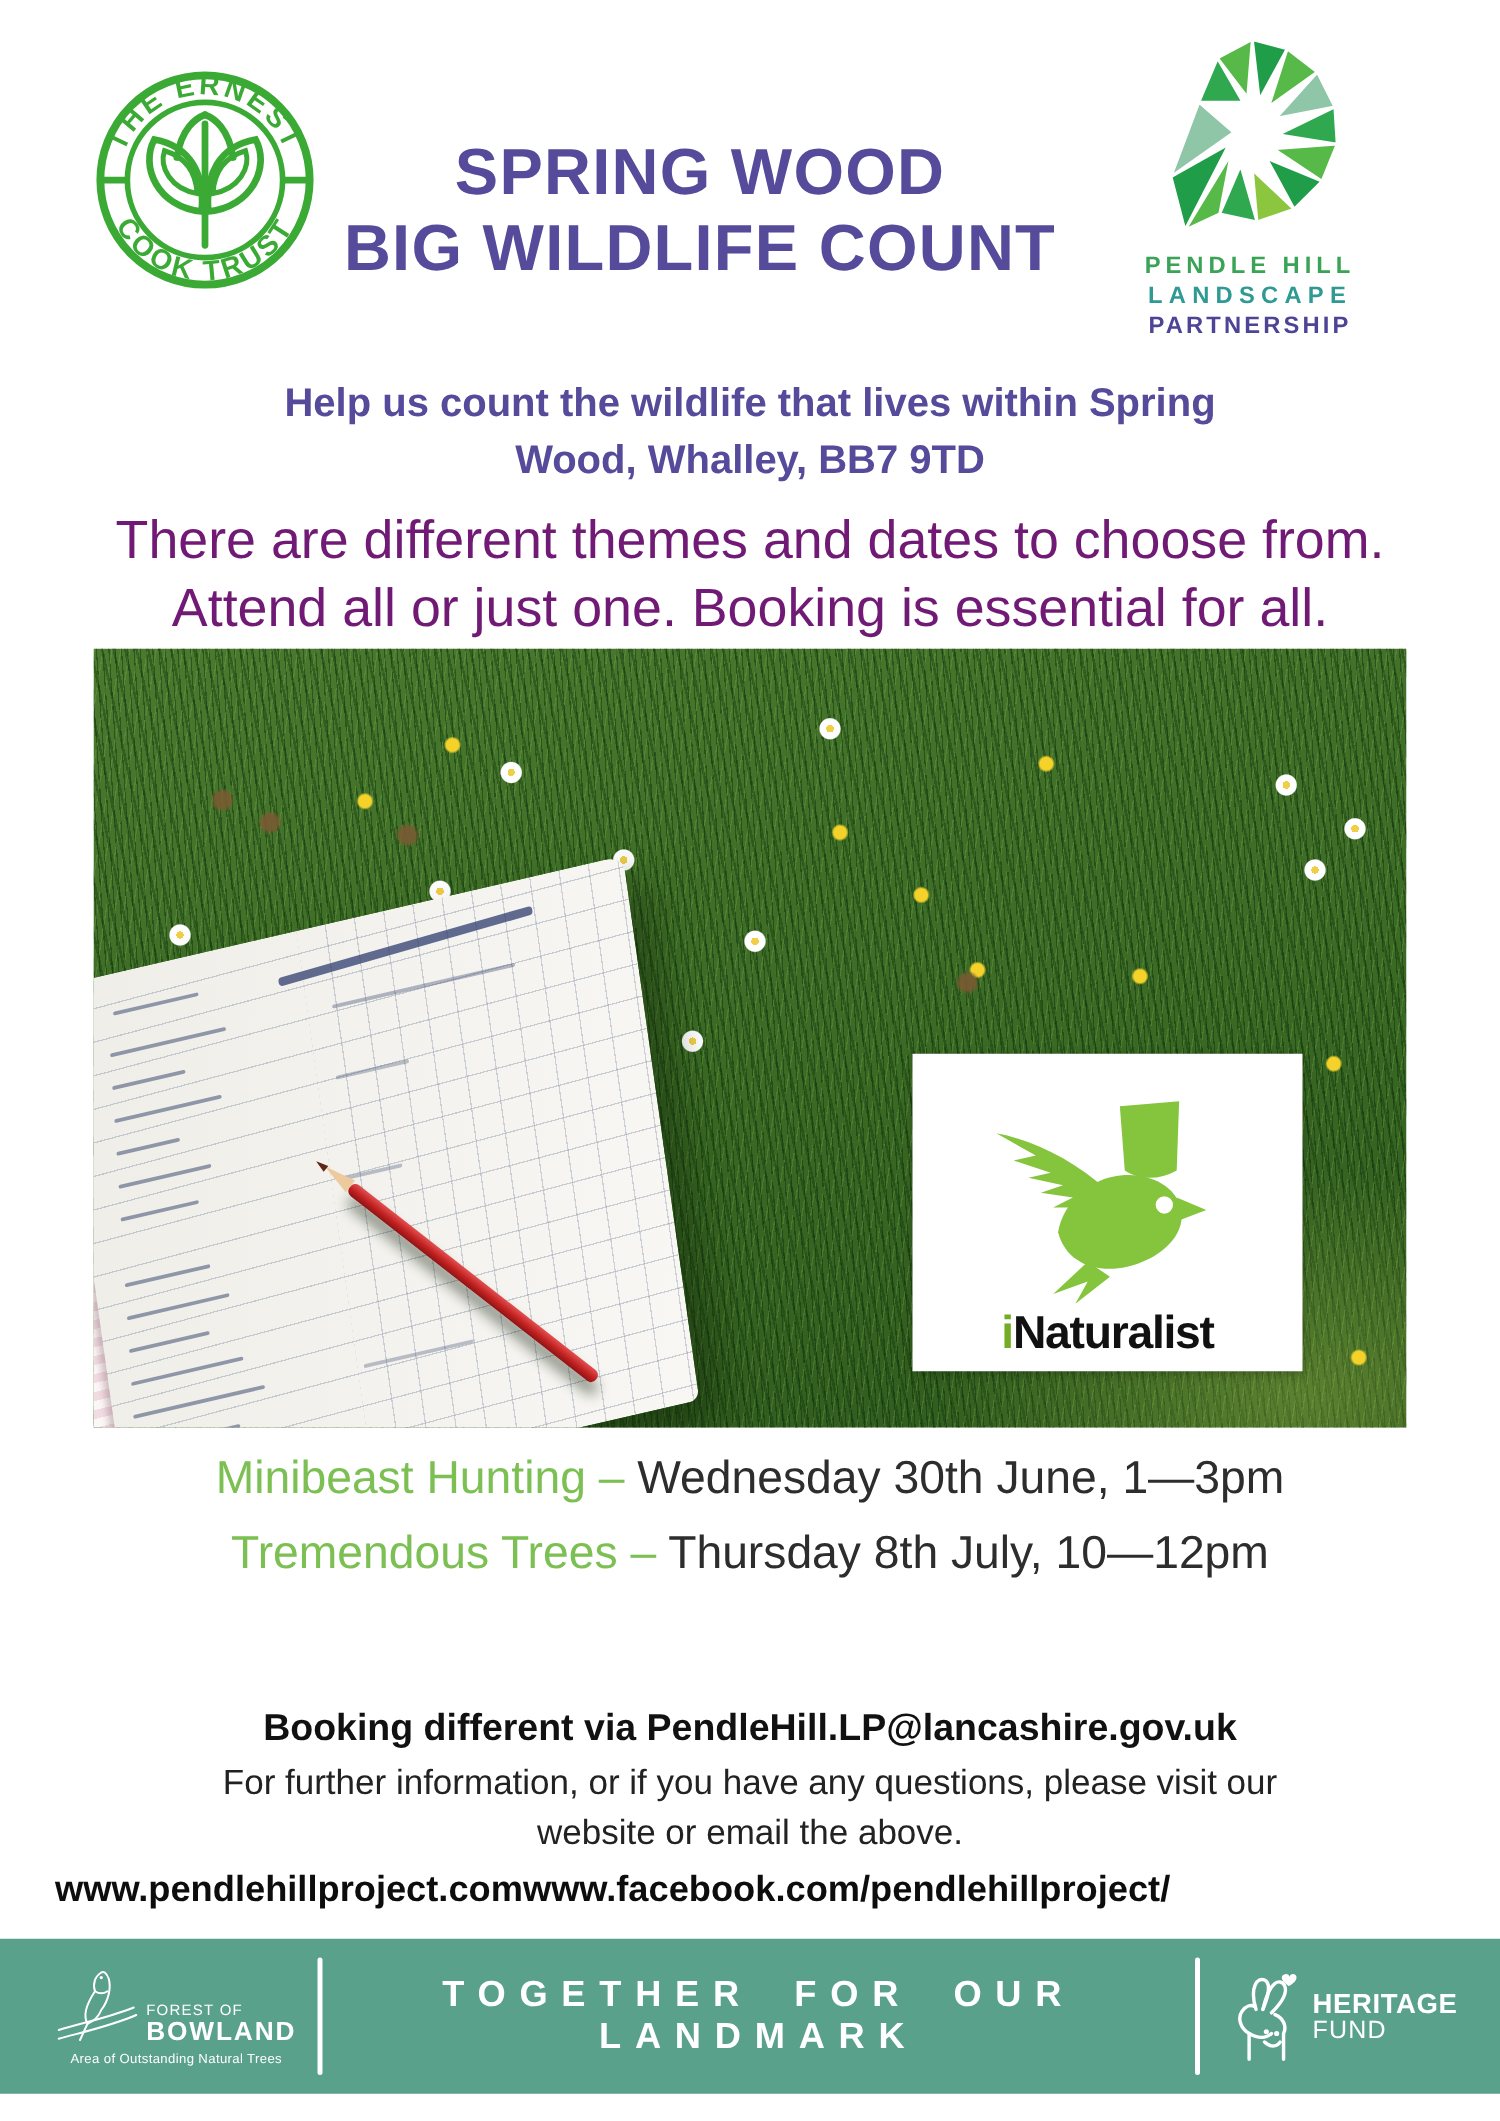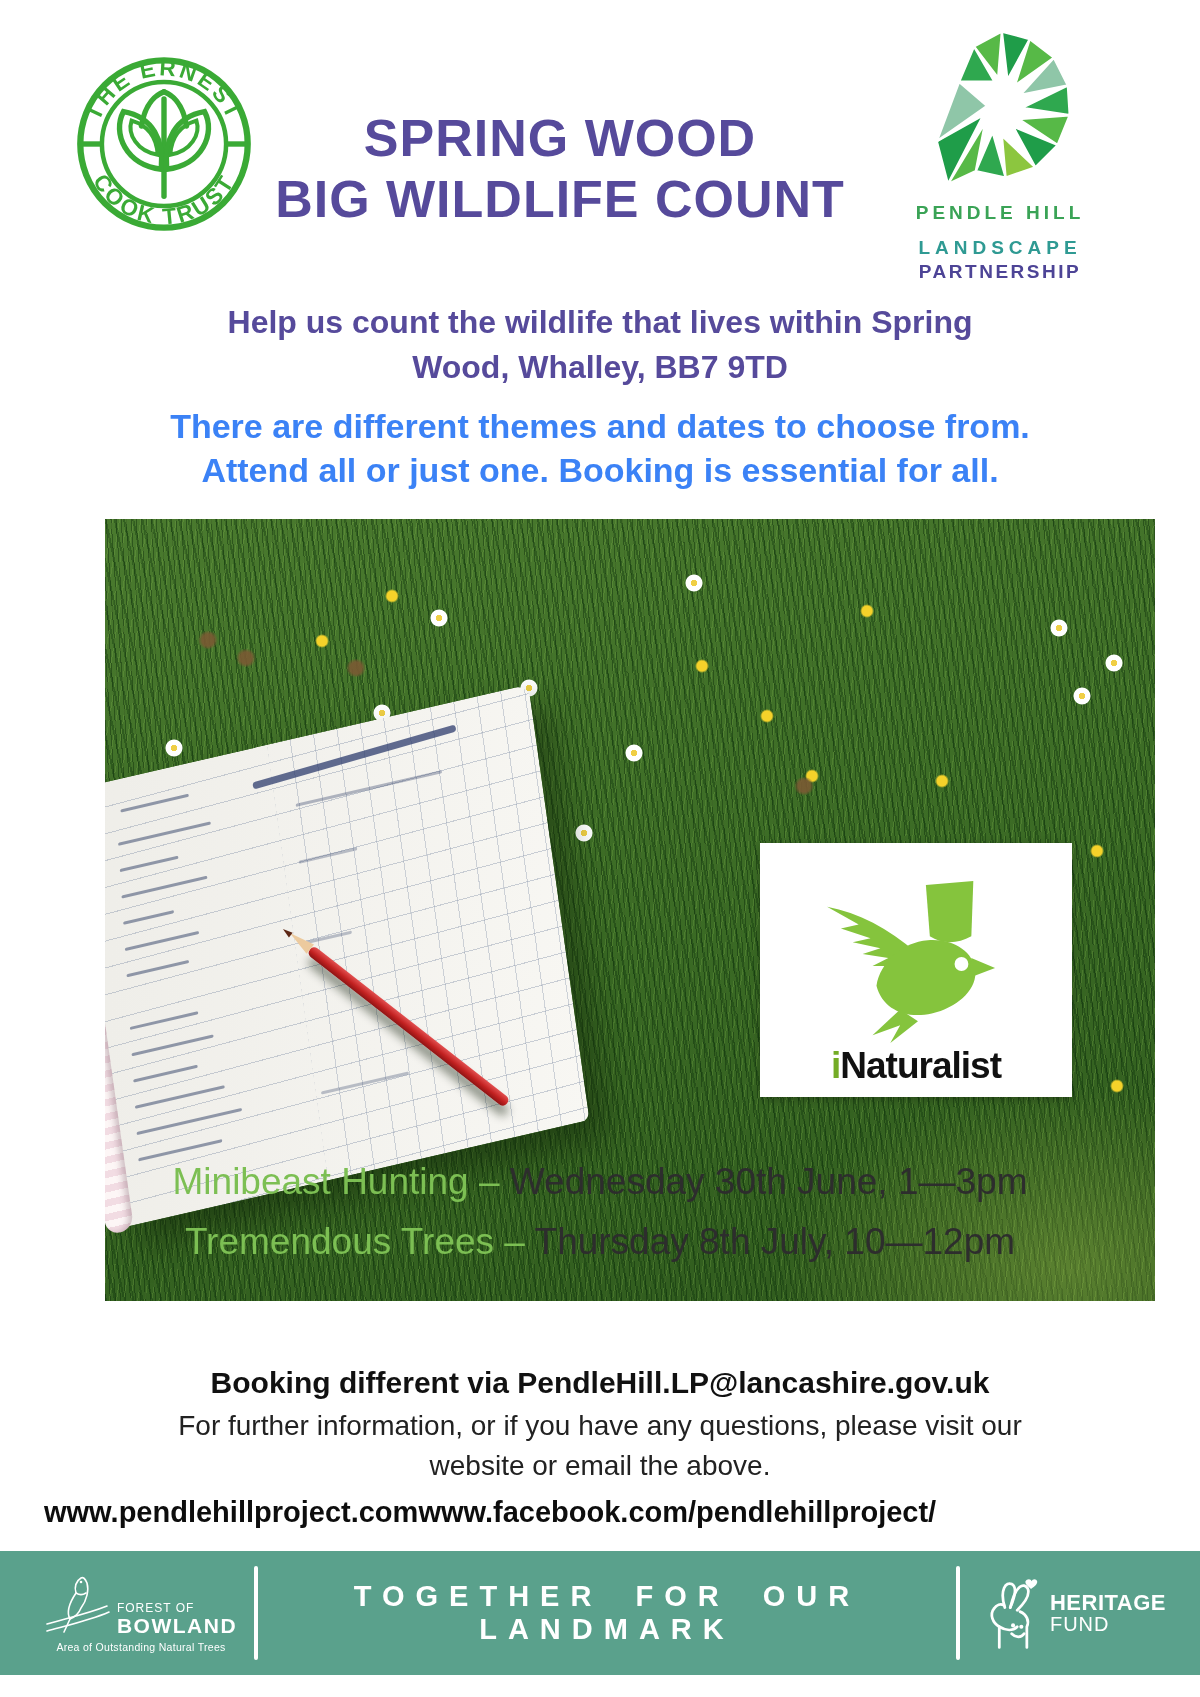--- a/index.html
+++ b/index.html
@@ -11,43 +11,42 @@
 
   
   .ect-logo{left:74px;top:52px;width:180px;height:184px;}
   .title{
     left:220px;top:108px;width:680px;text-align:center;
     color:#564a9b;font-weight:bold;font-size:52px;line-height:1.17;letter-spacing:1px;
   }
   .pendle{left:890px;top:26px;width:220px;text-align:center;}
   .pendle-hill-svg{width:178px;height:172px;margin:0 auto;display:block;}
   .pendle-l1{color:#3aa356;font-size:19px;letter-spacing:4px;font-weight:bold;margin-top:4px;}
-  .pendle-l2{color:#2f9a93;font-size:19px;letter-spacing:5px;font-weight:bold;margin-top:13px;}
+  .pendle-l2{color:#2f9a93;font-size:19px;letter-spacing:5px;font-weight:bold;margin-top:2px;}
   .pendle-l3{color:#4d4496;font-size:19px;letter-spacing:2.5px;font-weight:bold;margin-top:2px;}
 
   
   .intro-purple{
     left:50px;top:300px;width:1100px;text-align:center;
     color:#564a9b;font-weight:bold;font-size:32px;line-height:1.4;
   }
   .intro-green{
     left:40px;top:405px;width:1120px;text-align:center;
-    color:#3b82f6;font-size:34px;line-height:1.28;font-weight:bold;
+    color:#701a75;font-size:43px;line-height:1.28;font-weight:normal;
   }
 
   
   .photo{
-    left:75px;top:519px;width:1050px;height:782px;overflow:hidden;
+    left:75px;top:519px;width:1050px;height:623px;overflow:hidden;
     background:
       radial-gradient(420px 260px at 92% 96%, rgba(190,215,90,.30), transparent 70%),
       repeating-linear-gradient(78deg, rgba(14,52,12,.38) 0 2px, transparent 2px 9px),
       repeating-linear-gradient(99deg, rgba(150,200,90,.20) 0 1px, transparent 1px 7px),
       repeating-linear-gradient(86deg, rgba(8,38,8,.42) 0 1px, transparent 1px 5px),
       linear-gradient(168deg,#4a7a2e,#3a6a24 55%,#2f5a1d);
-    margin-left: 30px;
   }
   .fl-d{position:absolute;width:18px;height:18px;border-radius:50%;
     background:radial-gradient(circle,#f0cf46 0 3px,#ffffff 3px 8px,rgba(255,255,255,0) 9px);}
   .fl-b{position:absolute;width:14px;height:14px;border-radius:50%;
     background:radial-gradient(circle,#f5d22a 0 5px,rgba(245,210,42,0) 7px);}
   .fl-br{position:absolute;width:22px;height:18px;border-radius:50%;
     background:radial-gradient(circle,#7a5a33 0 6px,rgba(122,90,51,0) 10px);opacity:.9;}
 
   .notebook{
     position:absolute;left:-18px;top:218px;width:478px;height:438px;

